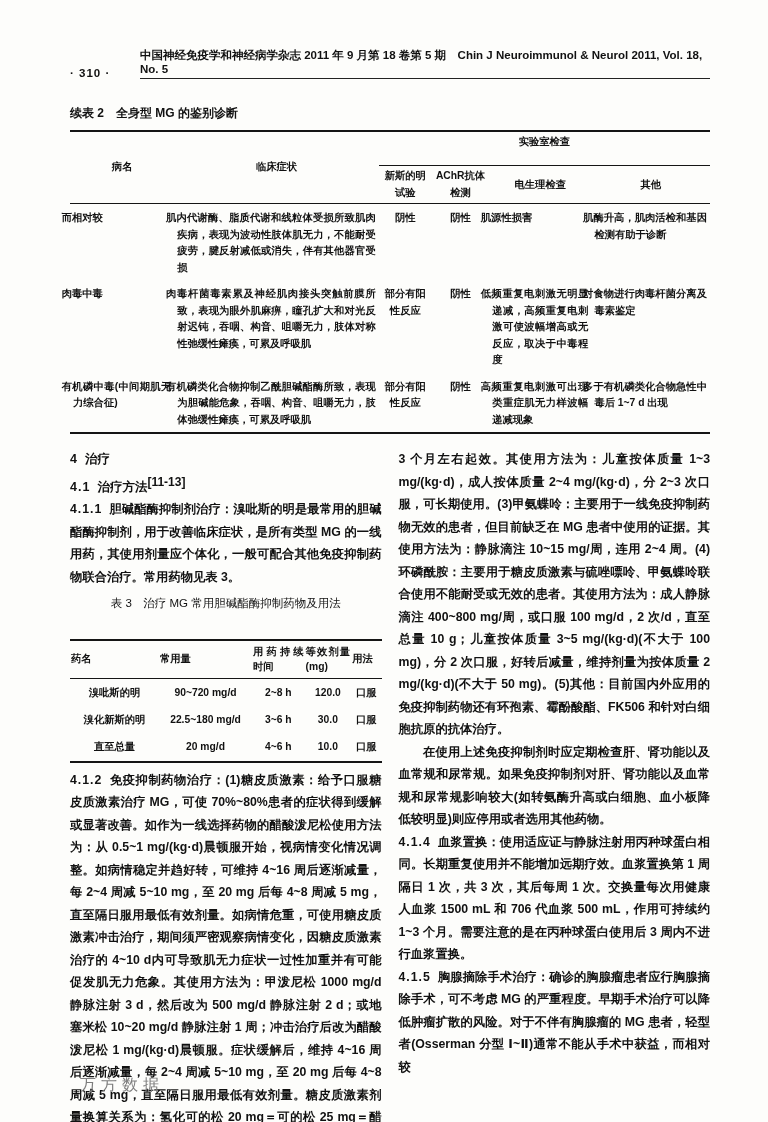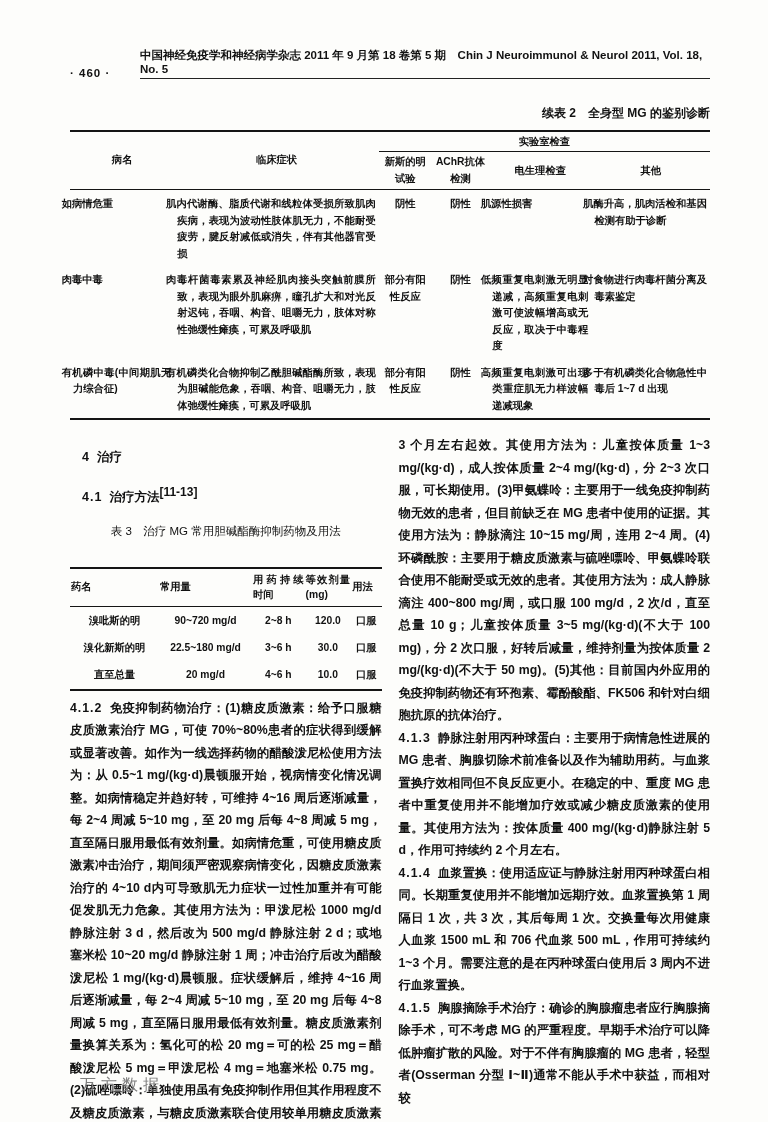--- a/index.html
+++ b/index.html
@@ -9,55 +9,55 @@
     padding:48px 58px 0 70px;
     font-family:"Liberation Sans","DejaVu Sans",sans-serif;
     color:#111;
   }
   
   .hdr{display:flex;align-items:flex-end;font-size:11.5px;font-weight:600;}
   .hdr .pageno{width:70px;flex:0 0 auto;letter-spacing:1px;}
   .hdr .jline{flex:1;border-bottom:1.5px solid #222;padding-bottom:3px;text-align:left;}
   
   .t2wrap{margin-top:26px;}
-  .t2title{text-align:right;font-weight:bold;font-size:12px;margin-bottom:8px;}
+  .t2title{text-align:left;font-weight:bold;font-size:12px;margin-bottom:8px;}
   table{border-collapse:collapse;width:100%;}
   .t2{border-top:2.5px solid #151515;border-bottom:2.5px solid #151515;font-size:10.3px;line-height:1.6;}
   .t2 th{font-weight:bold;padding:2px 2px;vertical-align:middle;}
-  .t2 th.labgroup{border-bottom:1px solid #151515;padding-bottom:1px;}
+  .t2 th.labgroup{border-bottom:1px solid #151515;padding-bottom:15px;}
   .t2 thead .final th, .t2 thead th.rowspan2{border-bottom:1.6px solid #151515;}
   .t2 td{vertical-align:top;padding:6px 3px 4px 3px;font-weight:600;}
   .hang{padding-left:1.1em;text-indent:-1.1em;text-align:justify;}
   .ctr{text-align:center;}
   .c-disease{width:102px;} .c-clin{width:200px;} .c-neo{width:52px;}
   .c-achr{width:56px;} .c-ele{width:100px;} .c-oth{width:116px;}
   
   .cols{display:flex;gap:17px;margin-top:14px;}
   .col{flex:1;font-size:12.3px;line-height:22.5px;font-weight:600;text-align:justify;}
-  .col h3{font-size:12.5px;margin:12px;font-weight:bold;line-height:22.5px;}
+  .col h3{font-size:12.5px;margin:0;font-weight:bold;line-height:22.5px;}
   .col p{margin:0;}
   .plabel{font-weight:bold;letter-spacing:1px;margin-right:7px;}
   .indent{text-indent:2em;}
   sup{font-size:12px;font-weight:bold;}
   
   .t3wrap{margin:4px 0 6px 0;}
   .t3title{text-align:center;font-weight:normal;font-size:11.5px;margin:4px 0 6px 0;}
   .t3{border-top:2px solid #151515;border-bottom:2px solid #151515;font-size:10.3px;line-height:1.5;margin-top:24px;}
   .t3 th{font-weight:bold;border-bottom:1.4px solid #151515;padding:3px 1px;vertical-align:middle;}
   .t3 td{padding:6px 1px;text-align:center;font-weight:600;}
   
   .wm{position:absolute;left:80px;bottom:26px;color:#7d7d7d;font-size:16px;letter-spacing:5px;font-weight:400;}
 </style>
 </head>
 <body>
 
 <div class="page">
 
   <div class="hdr">
-    <span class="pageno">· 460 ·</span>
+    <span class="pageno">· 310 ·</span>
     <span class="jline">中国神经免疫学和神经病学杂志 2011 年 9 月第 18 卷第 5 期　Chin J Neuroimmunol &amp; Neurol 2011, Vol. 18, No. 5</span>
   </div>
 
   <div class="t2wrap">
     <div class="t2title">续表 2　全身型 MG 的鉴别诊断</div>
     <table class="t2">
       <colgroup>
         <col class="c-disease">
           <col class="c-clin">
           <col class="c-neo">
@@ -73,21 +73,21 @@
         </tr>
         <tr class="final">
           <th class="ctr">新斯的明试验</th>
           <th class="ctr">AChR抗体检测</th>
           <th class="ctr">电生理检查</th>
           <th class="ctr">其他</th>
         </tr>
       </thead>
       <tbody>
         <tr>
-          <td class="hang">如病情危重</td>
+          <td class="hang">而相对较</td>
           <td class="hang">肌内代谢酶、脂质代谢和线粒体受损所致肌肉疾病，表现为波动性肢体肌无力，不能耐受疲劳，腱反射减低或消失，伴有其他器官受损</td>
           <td class="ctr">阴性</td>
           <td class="ctr">阴性</td>
           <td class="hang">肌源性损害</td>
           <td class="hang">肌酶升高，肌肉活检和基因检测有助于诊断</td>
         </tr>
         <tr>
           <td class="hang">肉毒中毒</td>
           <td class="hang">肉毒杆菌毒素累及神经肌肉接头突触前膜所致，表现为眼外肌麻痹，瞳孔扩大和对光反射迟钝，吞咽、构音、咀嚼无力，肢体对称性弛缓性瘫痪，可累及呼吸肌</td>
           <td class="ctr">部分有阳性反应</td>
@@ -109,20 +109,23 @@
 
   <div class="cols">
 
     <div class="col">
       <h3>
         <span class="plabel">4</span><span>治疗</span>
       </h3>
       <h3>
         <span class="plabel">4.1</span><span>治疗方法</span><sup>[11-13]</sup>
       </h3>
+      <p>
+        <span class="plabel">4.1.1</span><span>胆碱酯酶抑制剂治疗：溴吡斯的明是最常用的胆碱酯酶抑制剂，用于改善临床症状，是所有类型 MG 的一线用药，其使用剂量应个体化，一般可配合其他免疫抑制药物联合治疗。常用药物见表 3。</span>
+      </p>
 
       <div class="t3wrap">
         <div class="t3title">表 3　治疗 MG 常用胆碱酯酶抑制药物及用法</div>
         <table class="t3">
           <colgroup>
               <col style="width:88px">
               <col style="width:92px">
               <col style="width:52px">
               <col style="width:46px">
               <col style="width:30px">
@@ -162,23 +165,21 @@
         </table>
       </div>
 
       <p>
         <span class="plabel">4.1.2</span><span>免疫抑制药物治疗：(1)糖皮质激素：给予口服糖皮质激素治疗 MG，可使 70%~80%患者的症状得到缓解或显著改善。如作为一线选择药物的醋酸泼尼松使用方法为：从 0.5~1 mg/(kg·d)晨顿服开始，视病情变化情况调整。如病情稳定并趋好转，可维持 4~16 周后逐渐减量，每 2~4 周减 5~10 mg，至 20 mg 后每 4~8 周减 5 mg，直至隔日服用最低有效剂量。如病情危重，可使用糖皮质激素冲击治疗，期间须严密观察病情变化，因糖皮质激素治疗的 4~10 d内可导致肌无力症状一过性加重并有可能促发肌无力危象。其使用方法为：甲泼尼松 1000 mg/d 静脉注射 3 d，然后改为 500 mg/d 静脉注射 2 d；或地塞米松 10~20 mg/d 静脉注射 1 周；冲击治疗后改为醋酸泼尼松 1 mg/(kg·d)晨顿服。症状缓解后，维持 4~16 周后逐渐减量，每 2~4 周减 5~10 mg，至 20 mg 后每 4~8 周减 5 mg，直至隔日服用最低有效剂量。糖皮质激素剂量换算关系为：氢化可的松 20 mg＝可的松 25 mg＝醋酸泼尼松 5 mg＝甲泼尼松 4 mg＝地塞米松 0.75 mg。(2)硫唑嘌呤：单独使用虽有免疫抑制作用但其作用程度不及糖皮质激素，与糖皮质激素联合使用较单用糖皮质激素效果更好。多于使用后</span>
       </p>
     </div>
 
     <div class="col">
       <p>3 个月左右起效。其使用方法为：儿童按体质量 1~3 mg/(kg·d)，成人按体质量 2~4 mg/(kg·d)，分 2~3 次口服，可长期使用。(3)甲氨蝶呤：主要用于一线免疫抑制药物无效的患者，但目前缺乏在 MG 患者中使用的证据。其使用方法为：静脉滴注 10~15 mg/周，连用 2~4 周。(4)环磷酰胺：主要用于糖皮质激素与硫唑嘌呤、甲氨蝶呤联合使用不能耐受或无效的患者。其使用方法为：成人静脉滴注 400~800 mg/周，或口服 100 mg/d，2 次/d，直至总量 10 g；儿童按体质量 3~5 mg/(kg·d)(不大于 100 mg)，分 2 次口服，好转后减量，维持剂量为按体质量 2 mg/(kg·d)(不大于 50 mg)。(5)其他：目前国内外应用的免疫抑制药物还有环孢素、霉酚酸酯、FK506 和针对白细胞抗原的抗体治疗。</p>
-      <p>
-        <span class="plabel">4.1.3</span><span>静脉注射用丙种球蛋白：主要用于病情急性进展的 MG 患者、胸腺切除术前准备以及作为辅助用药。与血浆置换疗效相同但不良反应更小。在稳定的中、重度 MG 患者中重复使用并不能增加疗效或减少糖皮质激素的使用量。其使用方法为：按体质量 400 mg/(kg·d)静脉注射 5 d，作用可持续约 2 个月左右。</span>
-      </p>
+      <p class="indent">在使用上述免疫抑制剂时应定期检查肝、肾功能以及血常规和尿常规。如果免疫抑制剂对肝、肾功能以及血常规和尿常规影响较大(如转氨酶升高或白细胞、血小板降低较明显)则应停用或者选用其他药物。</p>
       <p>
         <span class="plabel">4.1.4</span><span>血浆置换：使用适应证与静脉注射用丙种球蛋白相同。长期重复使用并不能增加远期疗效。血浆置换第 1 周隔日 1 次，共 3 次，其后每周 1 次。交换量每次用健康人血浆 1500 mL 和 706 代血浆 500 mL，作用可持续约 1~3 个月。需要注意的是在丙种球蛋白使用后 3 周内不进行血浆置换。</span>
       </p>
       <p>
         <span class="plabel">4.1.5</span><span>胸腺摘除手术治疗：确诊的胸腺瘤患者应行胸腺摘除手术，可不考虑 MG 的严重程度。早期手术治疗可以降低肿瘤扩散的风险。对于不伴有胸腺瘤的 MG 患者，轻型者(Osserman 分型 Ⅰ~Ⅱ)通常不能从手术中获益，而相对较</span>
       </p>
     </div>
 
   </div>
 

